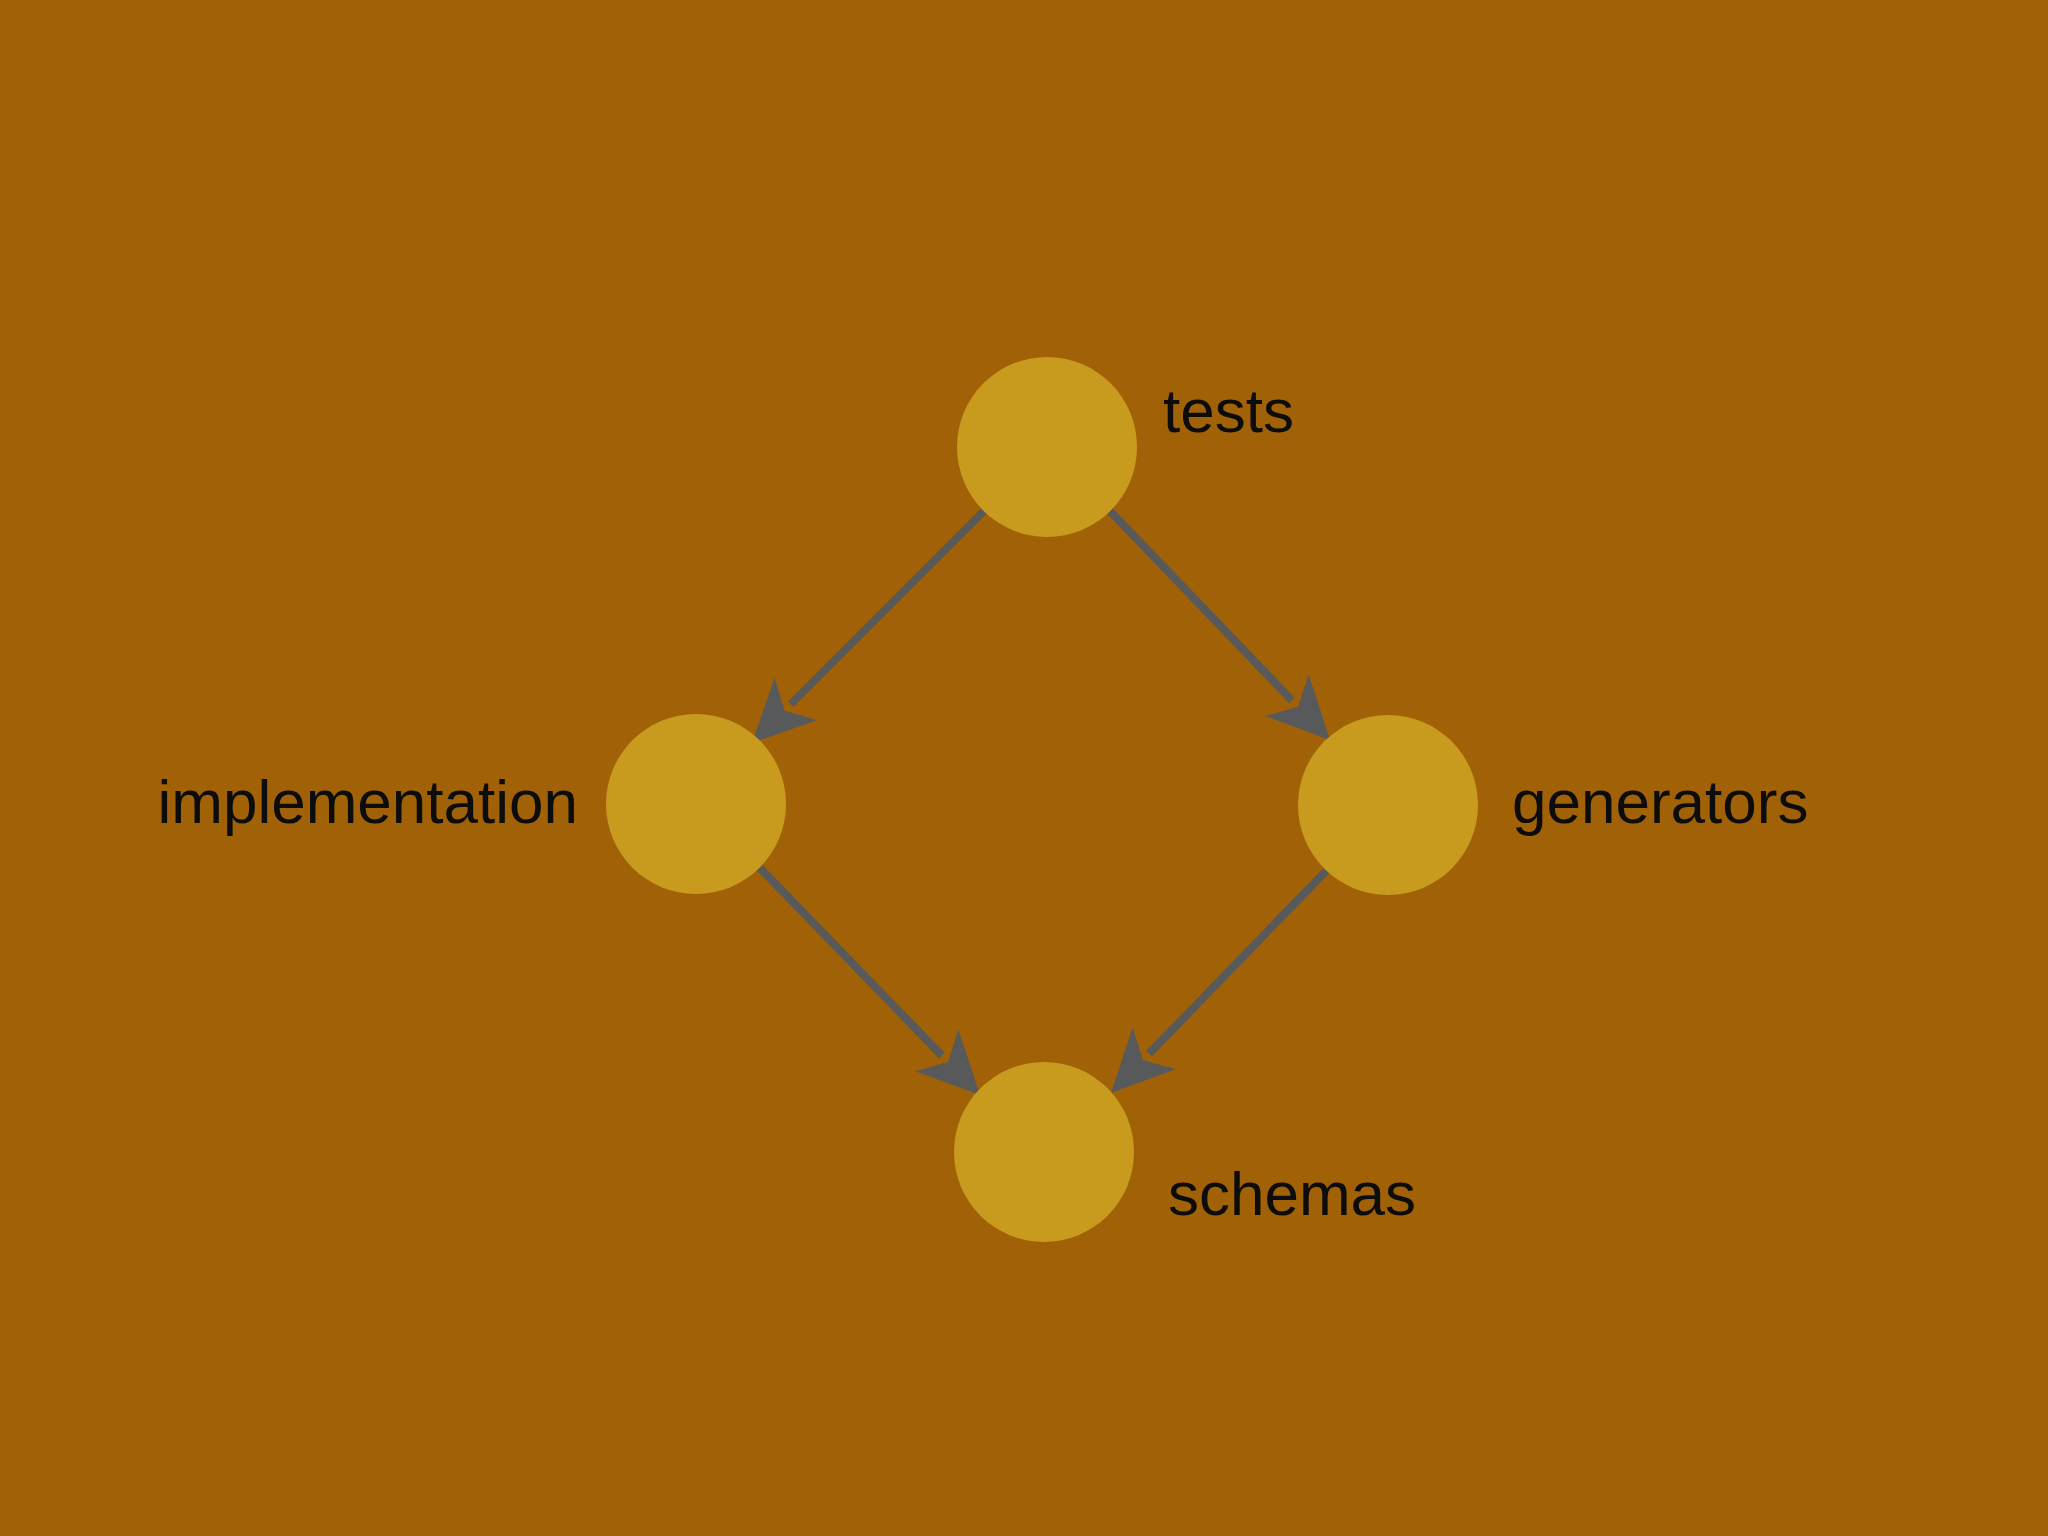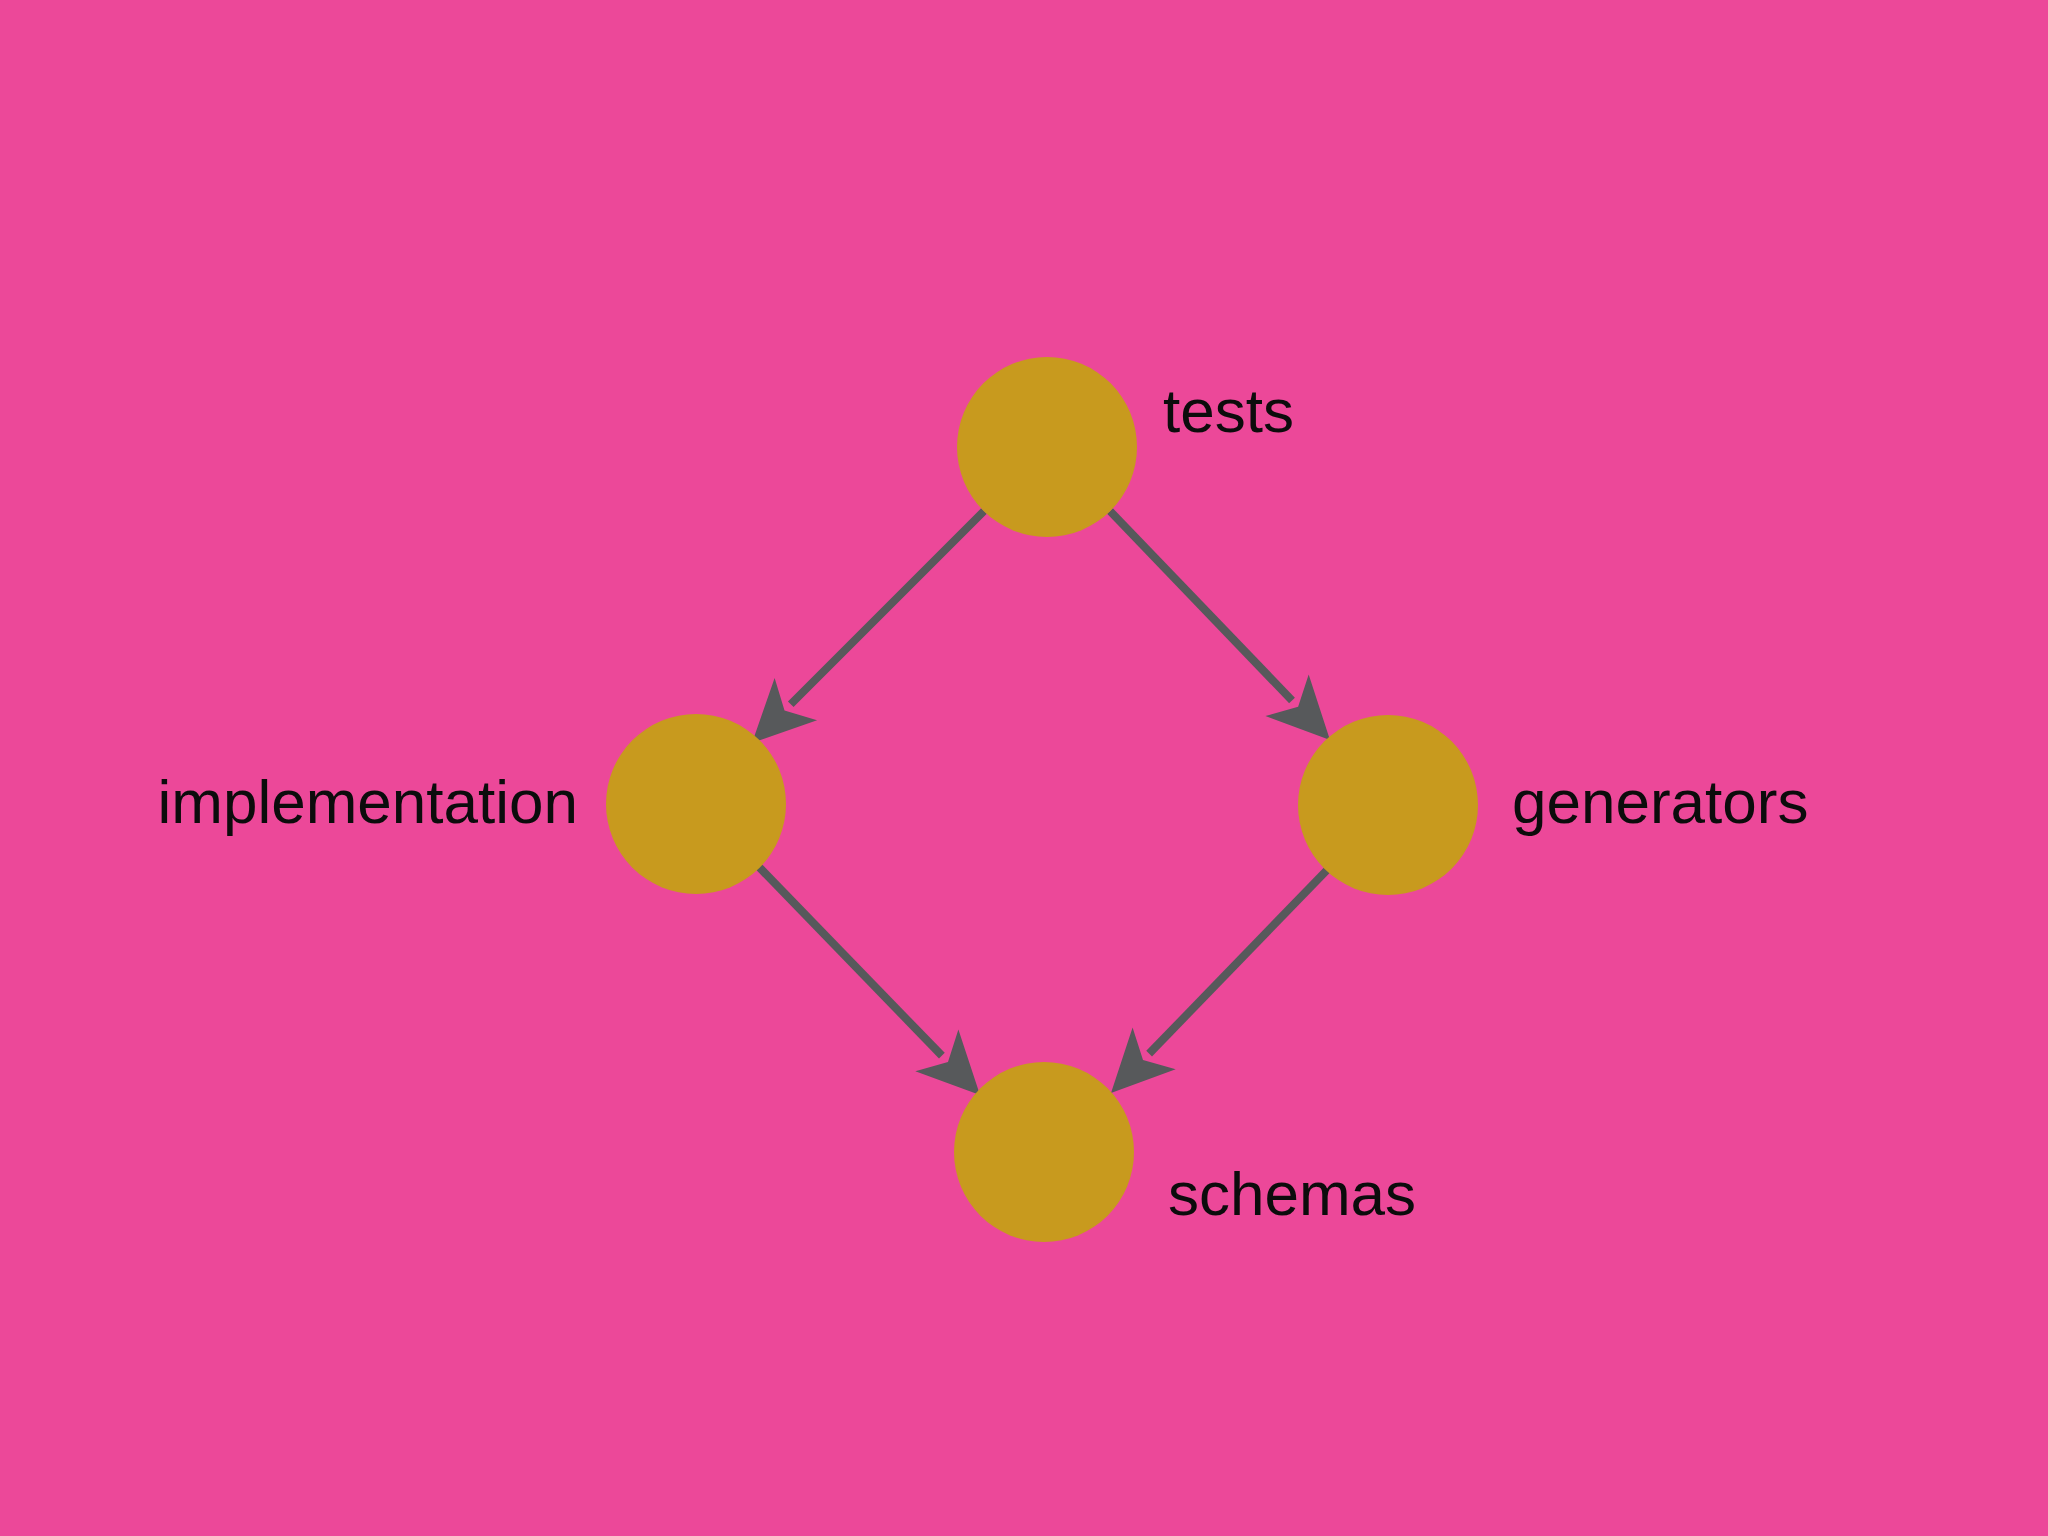--- a/index.html
+++ b/index.html
@@ -36,21 +36,21 @@
   .edge-line {
     stroke-linecap: butt;
   }
   .arrow-head {
     stroke: none;
   }
 </style>
 </head>
 <body style="background: rgb(255, 255, 255);">
 
-<div id="canvas" style="background: #ec4899;">
+<div id="canvas" style="background: #a16207;">
   <svg id="graph-svg" viewBox="0 0 2048 1536" xmlns="http://www.w3.org/2000/svg">
     <g id="edges-layer">
         <line x1="984" y1="511" x2="790.7494516090228" y2="704.2505483909772" stroke="#57595b" stroke-width="8" class="edge-line"></line>
         <path d="M 752 743 L 774.6274169979696 677.9461761308377 L 784.5269119345812 710.4730880654188 L 817.0538238691623 720.3725830020304 Z" fill="#57595b" class="arrow-head"></path>
         <line x1="1110" y1="511" x2="1292.0348895723753" y2="700.481771418518" stroke="#57595b" stroke-width="8" class="edge-line"></line>
         <path d="M 1330 740 L 1265.412706132168 716.0734149776798 L 1298.1314766483442 706.8277643294128 L 1308.6808396155427 674.5057758233462 Z" fill="#57595b" class="arrow-head"></path>
         <line x1="759" y1="867" x2="941.8592949592343" y2="1055.6512183289838" stroke="#57595b" stroke-width="8" class="edge-line"></line>
         <path d="M 980 1095 L 915.3068036011321 1071.361253423722 L 947.9840797103061 1061.9700007871031 L 958.389411270128 1029.6013573936864 Z" fill="#57595b" class="arrow-head"></path>
         <line x1="1328" y1="869" x2="1149.1295778273202" y2="1053.6404357911533" stroke="#57595b" stroke-width="8" class="edge-line"></line>
         <path d="M 1111 1093 L 1132.5920966975993 1027.595249712261 L 1143.0065799280426 1059.960949751698 L 1175.68651006495 1069.3429626618815 Z" fill="#57595b" class="arrow-head"></path>

